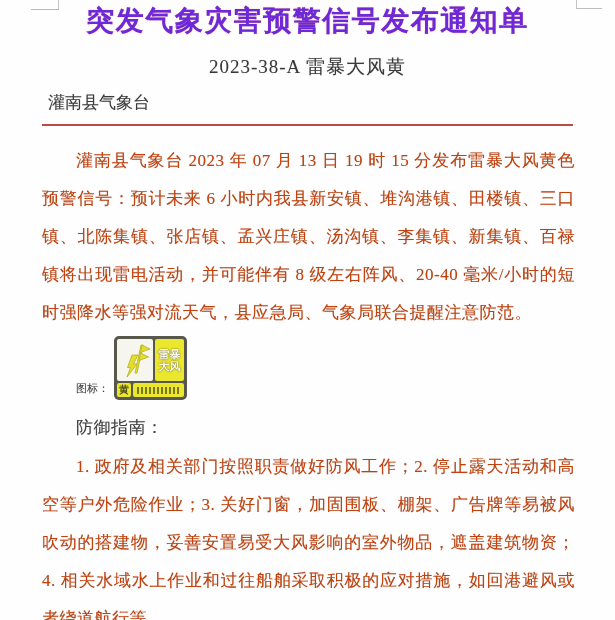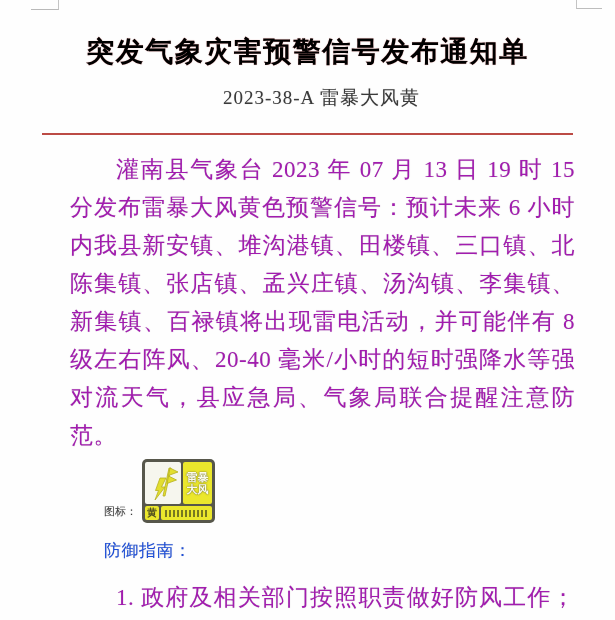--- a/index.html
+++ b/index.html
@@ -4,39 +4,39 @@
 <style>
   html,body{margin:0;padding:0;background:#ffffff;}
   .page{
     position:relative;
     width:615px;height:620px;
     background:#fefefe;
     font-family:"Liberation Serif","DejaVu Serif",serif;
     color:#3e3e3e;
     overflow:hidden;
   }
-  .soft{ text-shadow:0 0 1px rgba(110,110,110,0.35);padding-left:28px; }
+  .soft{ text-shadow:0 0 1px rgba(110,110,110,0.35); }
 
   
   .corner-left{
     position:absolute;left:31px;top:0;width:27px;height:9px;
     border-bottom:1px solid #b9b9b9;border-right:1px solid #c4c4c4;
   }
   .corner-right{
     position:absolute;left:576px;top:0;width:25px;height:8px;
     border-bottom:1px solid #bdbdbd;border-left:1px solid #c4c4c4;
   }
 
   .title{
-    margin:0;padding-top:35px;
+    margin:0;padding-top:4px;
     text-align:center;
     font-size:28px;line-height:33px;
     font-weight:bold;
     letter-spacing:1.5px;
-    color:#000000;
+    color:#6d28d9;
     text-shadow:0 0 1px rgba(195,28,28,0.5);
   }
   .subtitle{
     margin-top:18px;
     text-align:center;
     font-size:19px;line-height:24px;
     letter-spacing:1px;
     color:#3a3a3a;
   }
   .meta-row{
@@ -45,25 +45,25 @@
     font-size:17px;line-height:22px;
     color:#3a3a3a;
   }
   .red-rule{
     width:531px;margin:10px auto 0;
     border:none;border-top:2px solid #bc4b45;
     height:0;
   }
   .body-para{
     margin:16px 40px 0 42px;
-    font-size:23px;line-height:38px;
+    font-size:17px;line-height:38px;
     text-align:justify;
     text-indent:2em;
     letter-spacing:0.5px;
-    color:#a21caf;
+    color:#c2410c;
     font-family:Liberation Serif, serif;
   }
   .icon-row{
     display:flex;align-items:flex-end;
     margin:4px 0 0 76px;
     height:64px;
   }
   .icon-label{
     font-size:11px;line-height:24px;color:#3e3e3e;
   }
@@ -100,40 +100,41 @@
   .cell-fineprint{
     flex:1;
     display:flex;align-items:center;justify-content:center;
   }
   .fineprint-stripes{
     width:44px;height:7px;
     background:repeating-linear-gradient(90deg,#64641f 0 2px,rgba(0,0,0,0) 2px 4px);
     opacity:0.85;
   }
   .guide-heading{
-    margin:16px 40px 16px 76px;
+    margin:16px 40px 8px 76px;
     font-size:17px;line-height:24px;
     letter-spacing:0.5px;
-    color:#1d4ed8;
+    color:#404040;
   }
   .guide-body{ margin-top:8px; }
 </style>
 </head>
 <body>
 
 <div class="page">
 
   <div class="corner-left"></div>
   <div class="corner-right"></div>
 
   <h1 class="title">突发气象灾害预警信号发布通知单</h1>
 
   <div class="subtitle soft">2023-38-A 雷暴大风黄</div>
 
   <div class="meta-row">
+    <span class="soft">灌南县气象台</span>
   </div>
 
   <hr class="red-rule">
 
   <p class="body-para soft">灌南县气象台 2023 年 07 月 13 日 19 时 15 分发布雷暴大风黄色预警信号：预计未来 6 小时内我县新安镇、堆沟港镇、田楼镇、三口镇、北陈集镇、张店镇、孟兴庄镇、汤沟镇、李集镇、新集镇、百禄镇将出现雷电活动，并可能伴有 8 级左右阵风、20-40 毫米/小时的短时强降水等强对流天气，县应急局、气象局联合提醒注意防范。</p>
 
   <div class="icon-row">
     <span class="icon-label soft">图标：</span>
 
     <div class="warn-icon">

